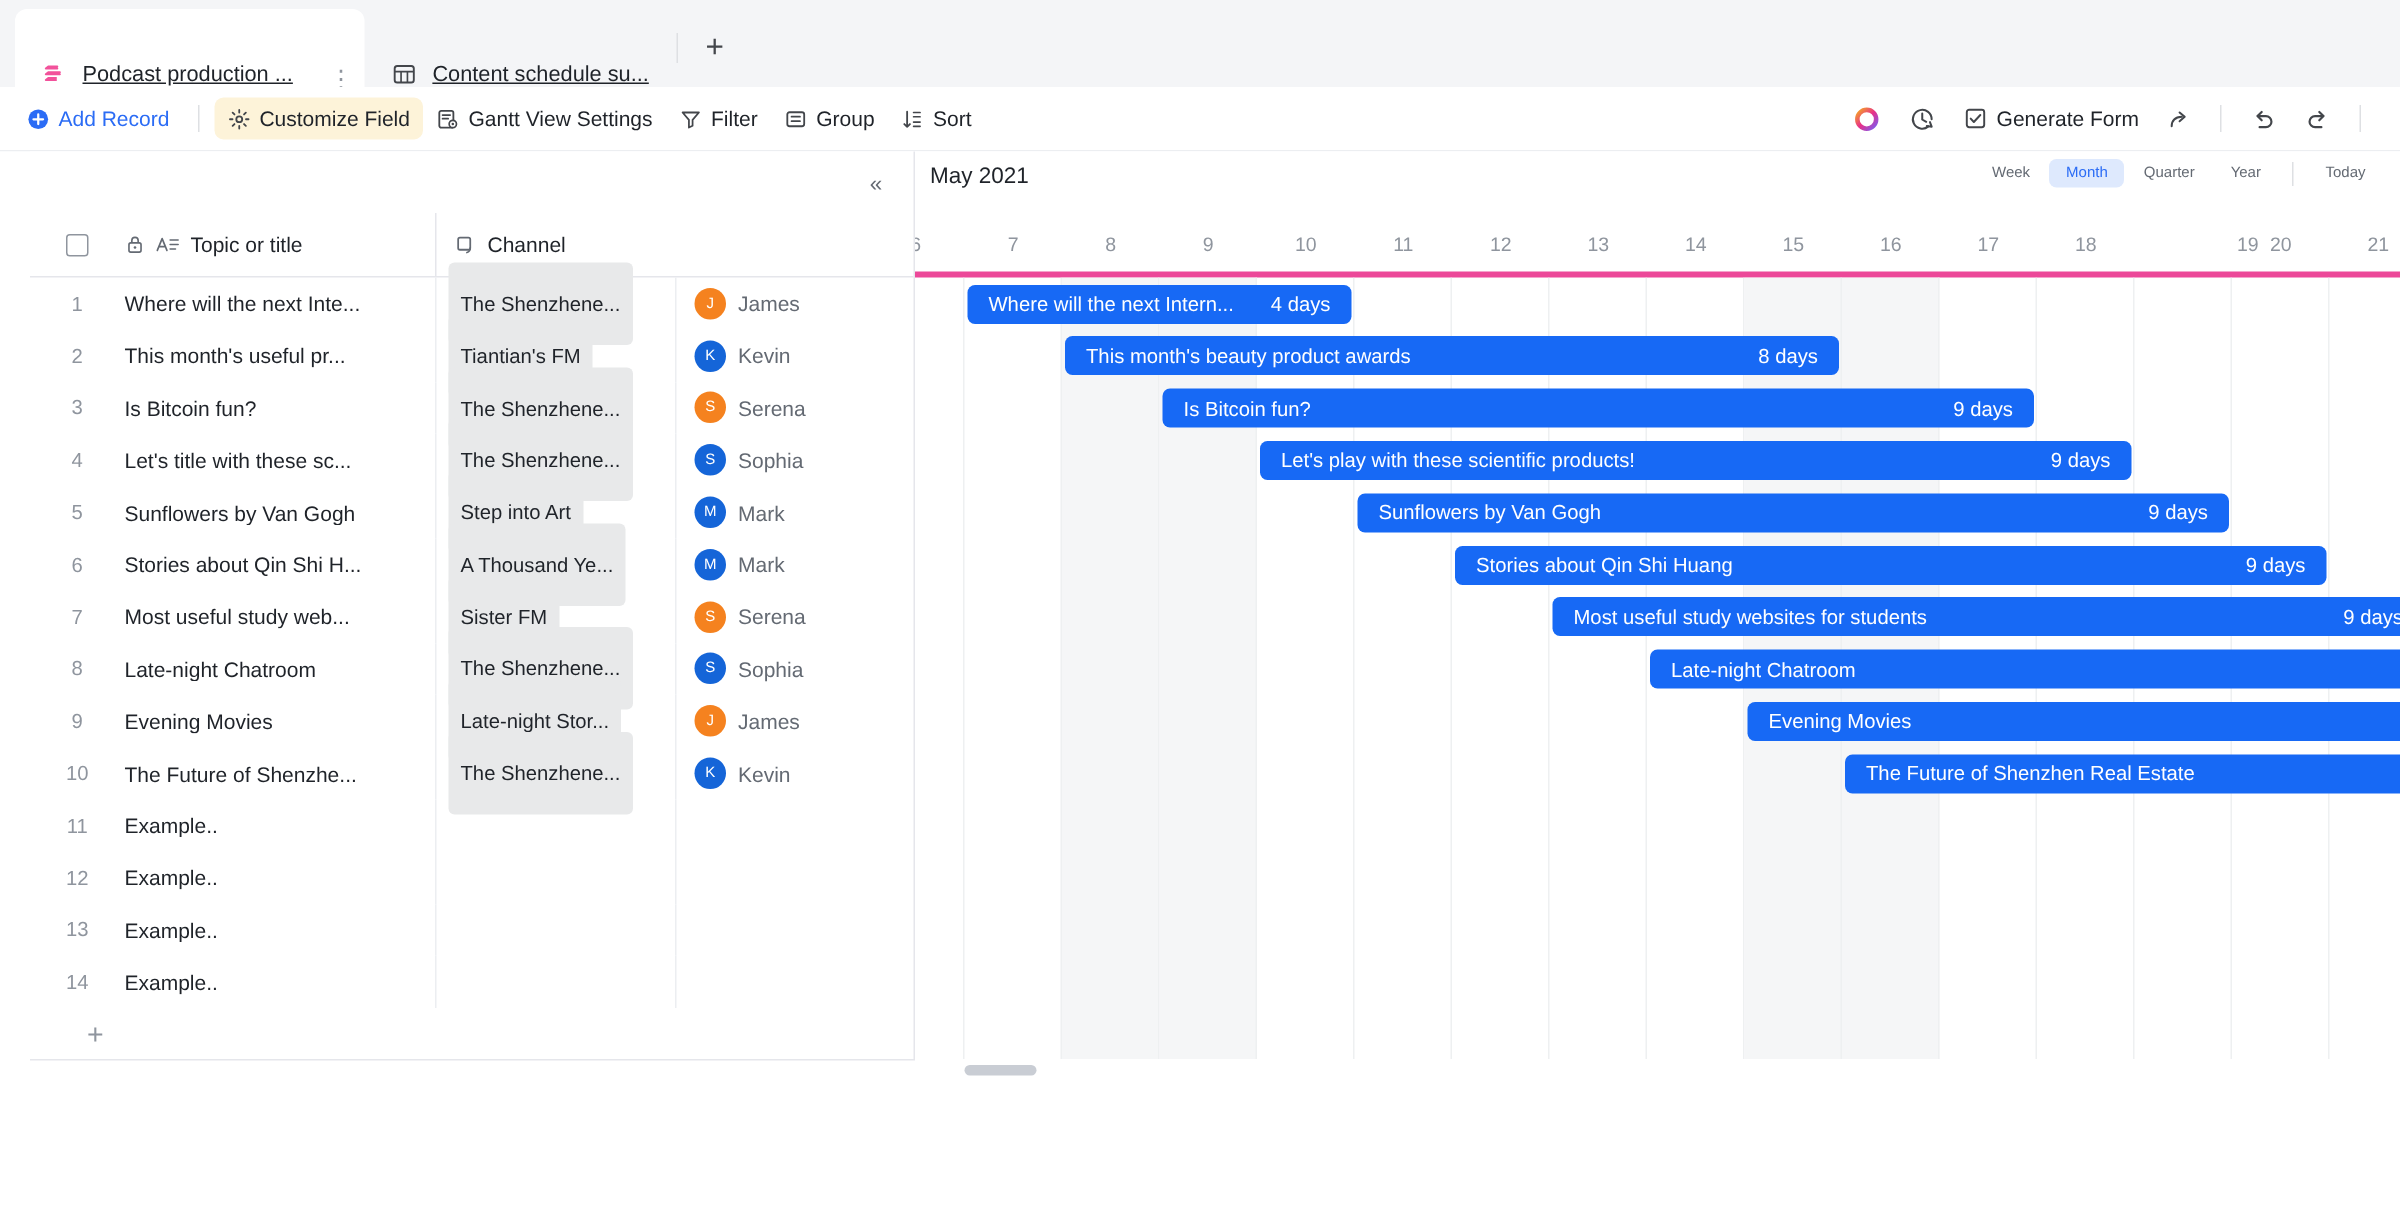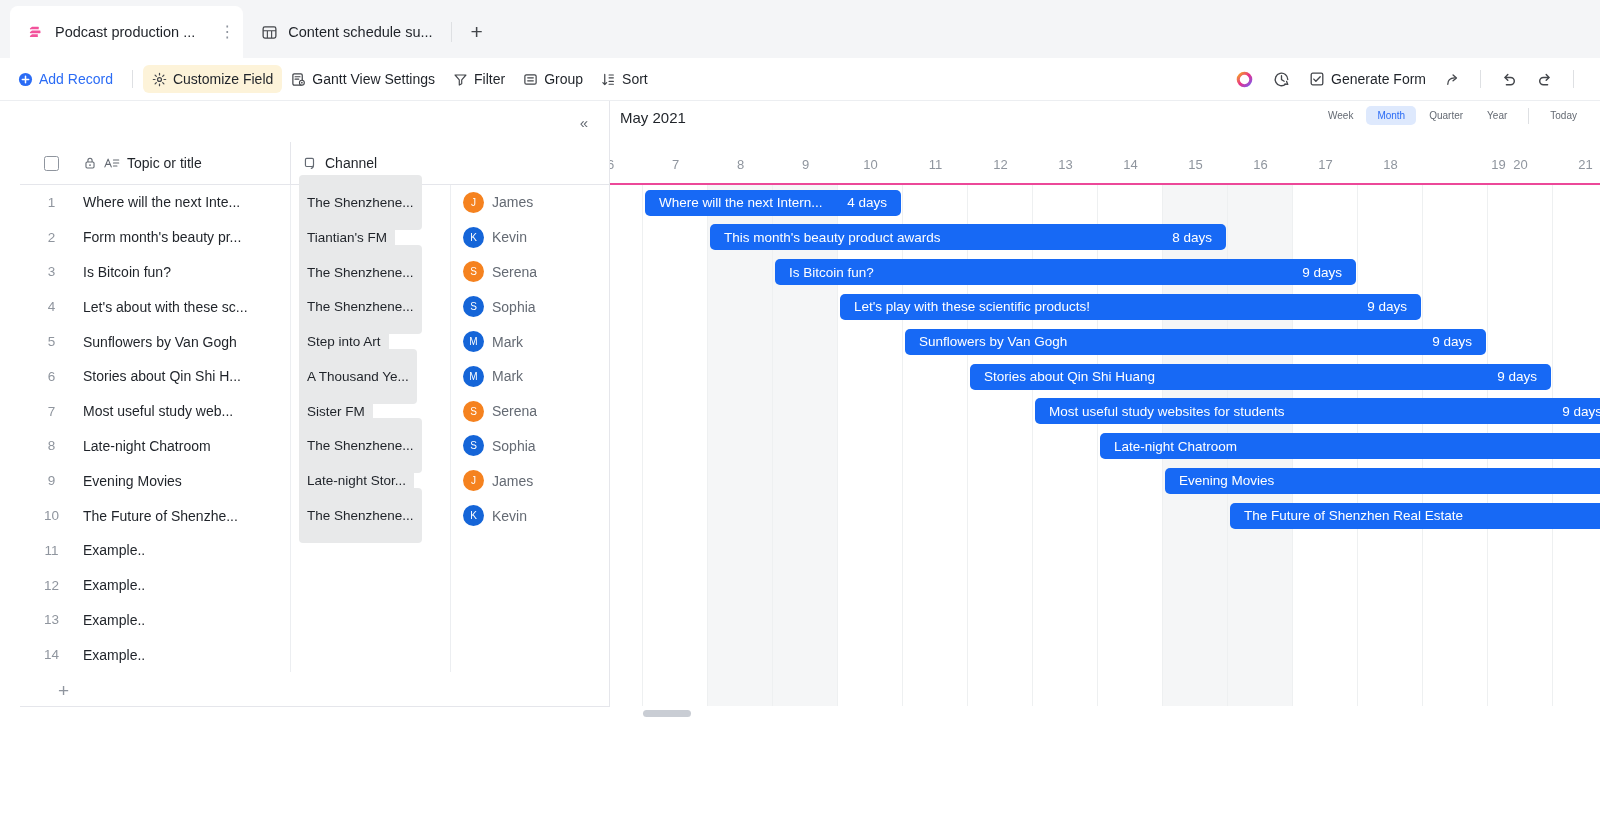--- a/index.html
+++ b/index.html
@@ -12,25 +12,26 @@
   }
   .app { position: relative; width: 1600px; height: 818px; background: #fff; }
 
   
   .tabbar {
     position: absolute; top: 0; left: 0; width: 1600px; height: 58px;
     background: #f4f5f7;
     display: flex; align-items: flex-end;
   }
   .tab {
-    display: flex; align-items: center; height: 52px;
+    display: flex; align-items: flex-end; height: 52px;
     padding: 0 14px 0 18px; gap: 10px;
     border-radius: 8px 8px 0 0;
     font-size: 14.5px; color: #1f2329; cursor: pointer;
     position: relative;
+    text-decoration: underline;
   }
   .tab.active { background: #ffffff; }
   .tab .tab-label { white-space: nowrap; }
   .tab .tab-dots {
     margin-left: 14px; color: #8f959e; font-size: 16px; letter-spacing: 0;
     line-height: 8px; width: 10px; text-align: center;
   }
   .tab-sep { width: 1px; height: 20px; background: #dee0e3; margin: 0 4px 16px 4px; }
   .tab-add {
     width: 34px; height: 34px; margin-bottom: 9px; margin-left: 4px;
@@ -115,21 +116,21 @@
   .add-row {
     display: flex; align-items: center; height: 38px; padding-left: 38px;
     color: #8f959e; font-size: 19px; cursor: pointer;
   }
 
   
   .gantt {
     position: absolute; top: 0; left: 610px; right: 0; height: 605px;
     background: #fff; overflow: hidden;
   }
-  .gantt-head { position: relative; height: 84px; border-bottom: 2px solid #ec4899; }
+  .gantt-head { position: relative; height: 84px; border-bottom: 4px solid #ec4899; }
   .gantt-month {
     position: absolute; left: 10px; top: 8px; font-size: 15px; color: #1f2329;
   }
   .view-modes {
     position: absolute; right: 12px; top: 5px;
     display: flex; align-items: center; gap: 2px;
   }
   .vm {
     padding: 4px 11px; border-radius: 5px; font-size: 10px; color: #646a73; cursor: pointer;
   }
@@ -378,21 +379,21 @@
             <div class="cell-channel">
               <span class="chip">The Shenzhene...</span>
             </div>
             <div class="cell-host">
               <span class="avatar" style="background: rgb(245, 130, 31);">J</span>
               <span class="host-name">James</span>
             </div>
           </div>
           <div class="row">
             <div class="cell-num">2</div>
-            <div class="cell-title">Form month's beauty pr...</div>
+            <div class="cell-title">This month's useful pr...</div>
             <div class="cell-channel">
               <span class="chip">Tiantian's FM</span>
             </div>
             <div class="cell-host">
               <span class="avatar" style="background: rgb(21, 101, 216);">K</span>
               <span class="host-name">Kevin</span>
             </div>
           </div>
           <div class="row">
             <div class="cell-num">3</div>
@@ -400,21 +401,21 @@
             <div class="cell-channel">
               <span class="chip">The Shenzhene...</span>
             </div>
             <div class="cell-host">
               <span class="avatar" style="background: rgb(245, 130, 31);">S</span>
               <span class="host-name">Serena</span>
             </div>
           </div>
           <div class="row">
             <div class="cell-num">4</div>
-            <div class="cell-title">Let's about with these sc...</div>
+            <div class="cell-title">Let's title with these sc...</div>
             <div class="cell-channel">
               <span class="chip">The Shenzhene...</span>
             </div>
             <div class="cell-host">
               <span class="avatar" style="background: rgb(21, 101, 216);">S</span>
               <span class="host-name">Sophia</span>
             </div>
           </div>
           <div class="row">
             <div class="cell-num">5</div>

